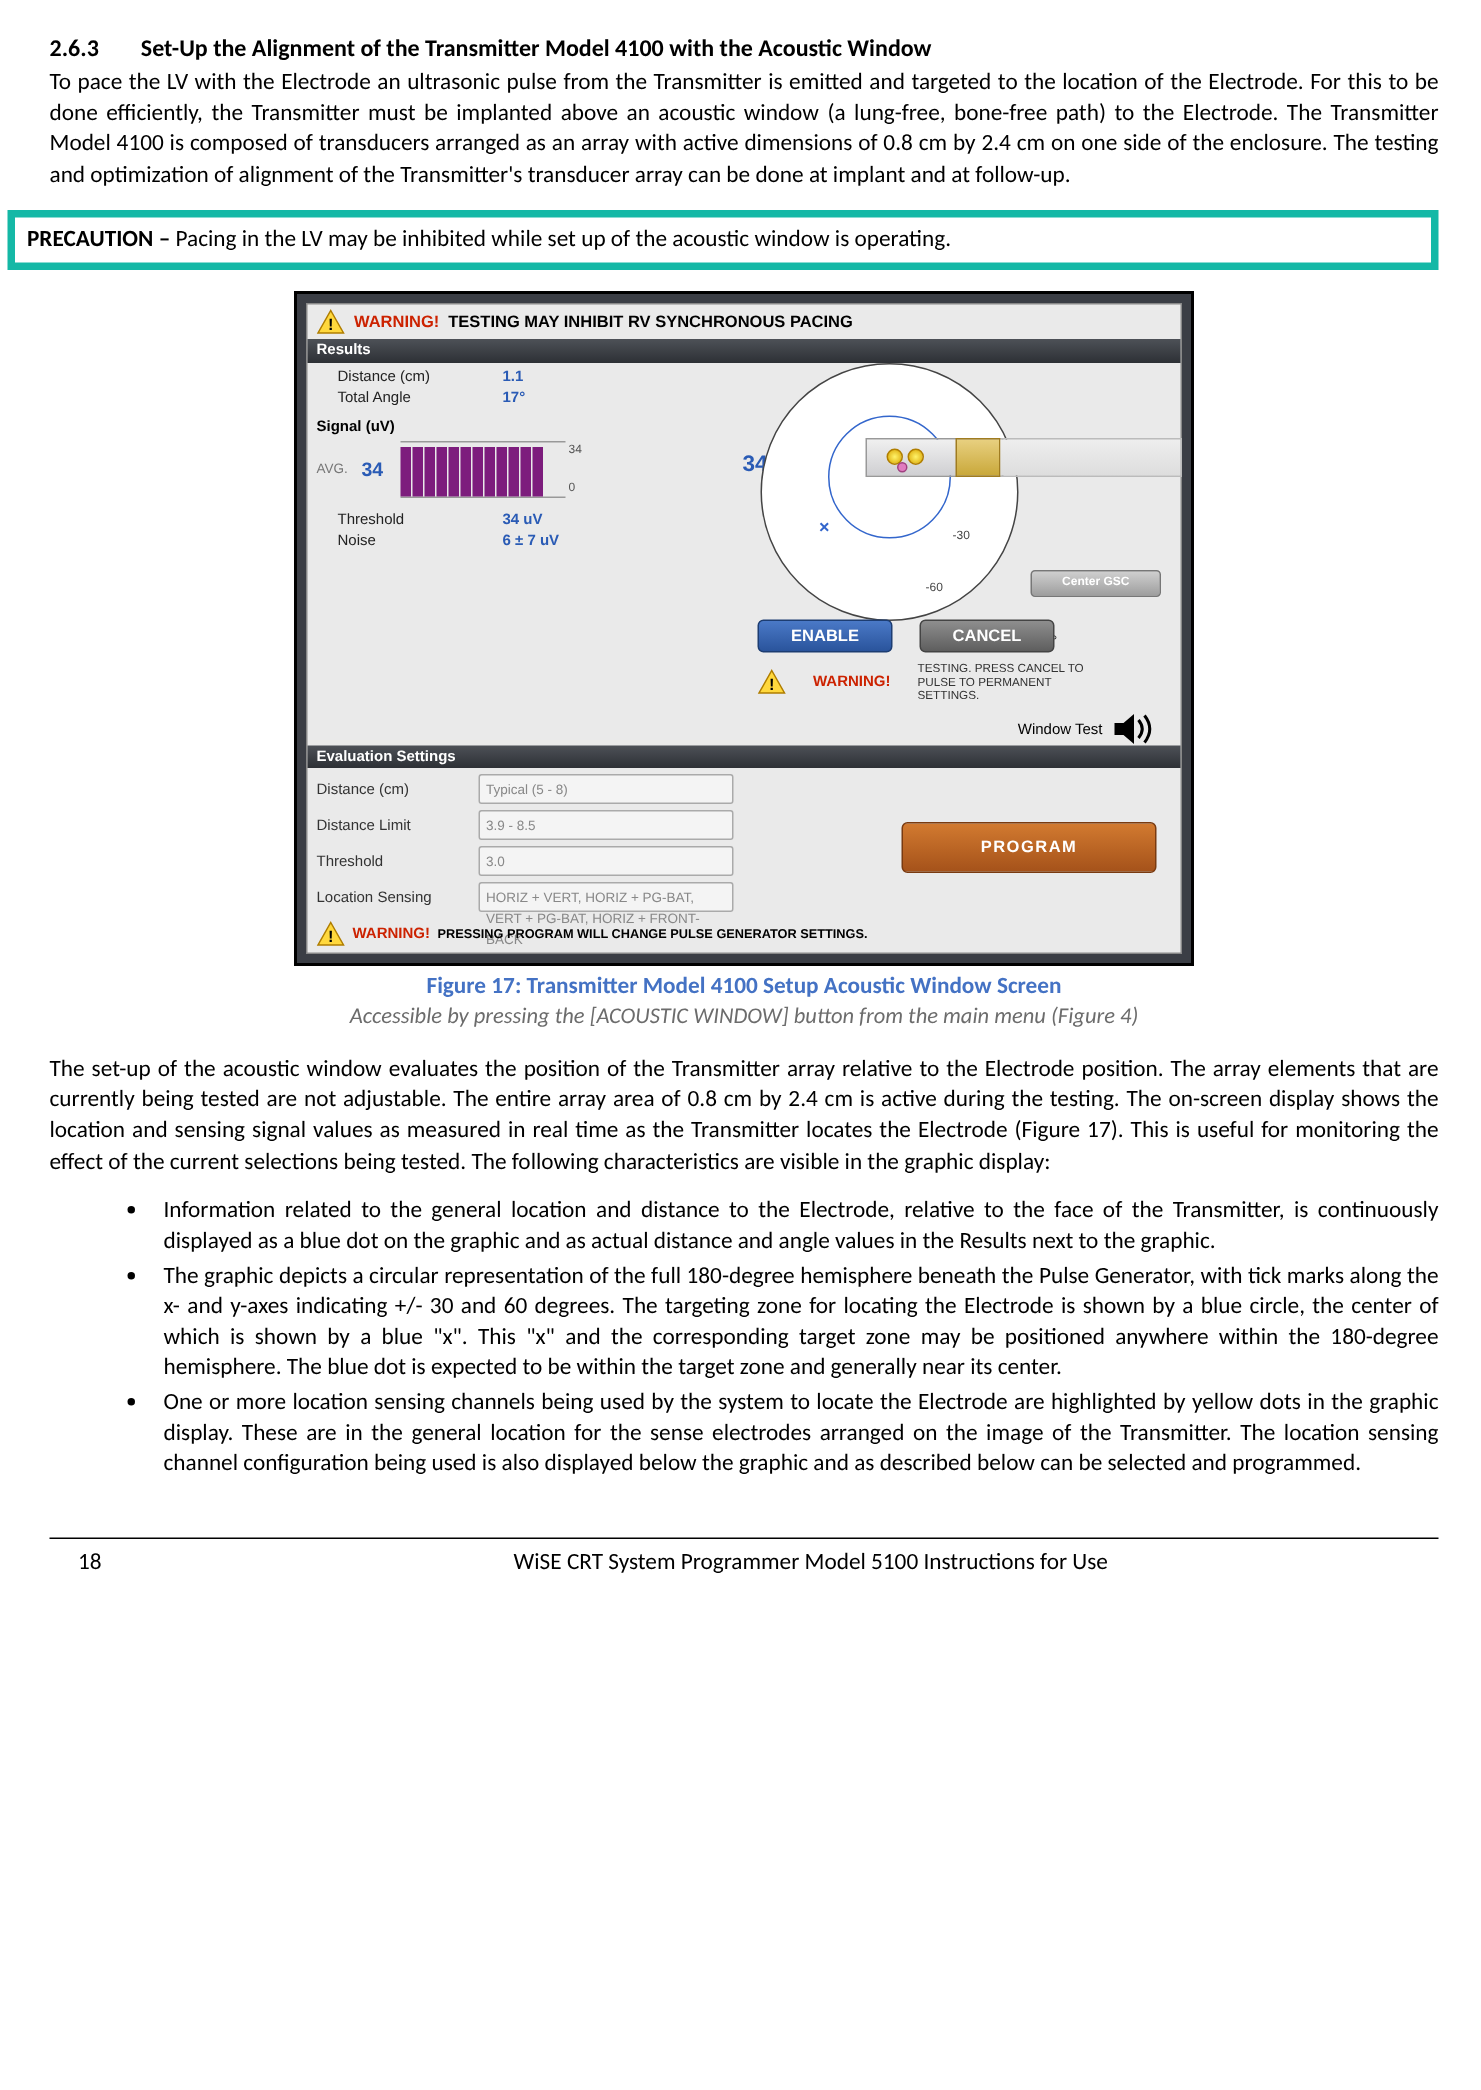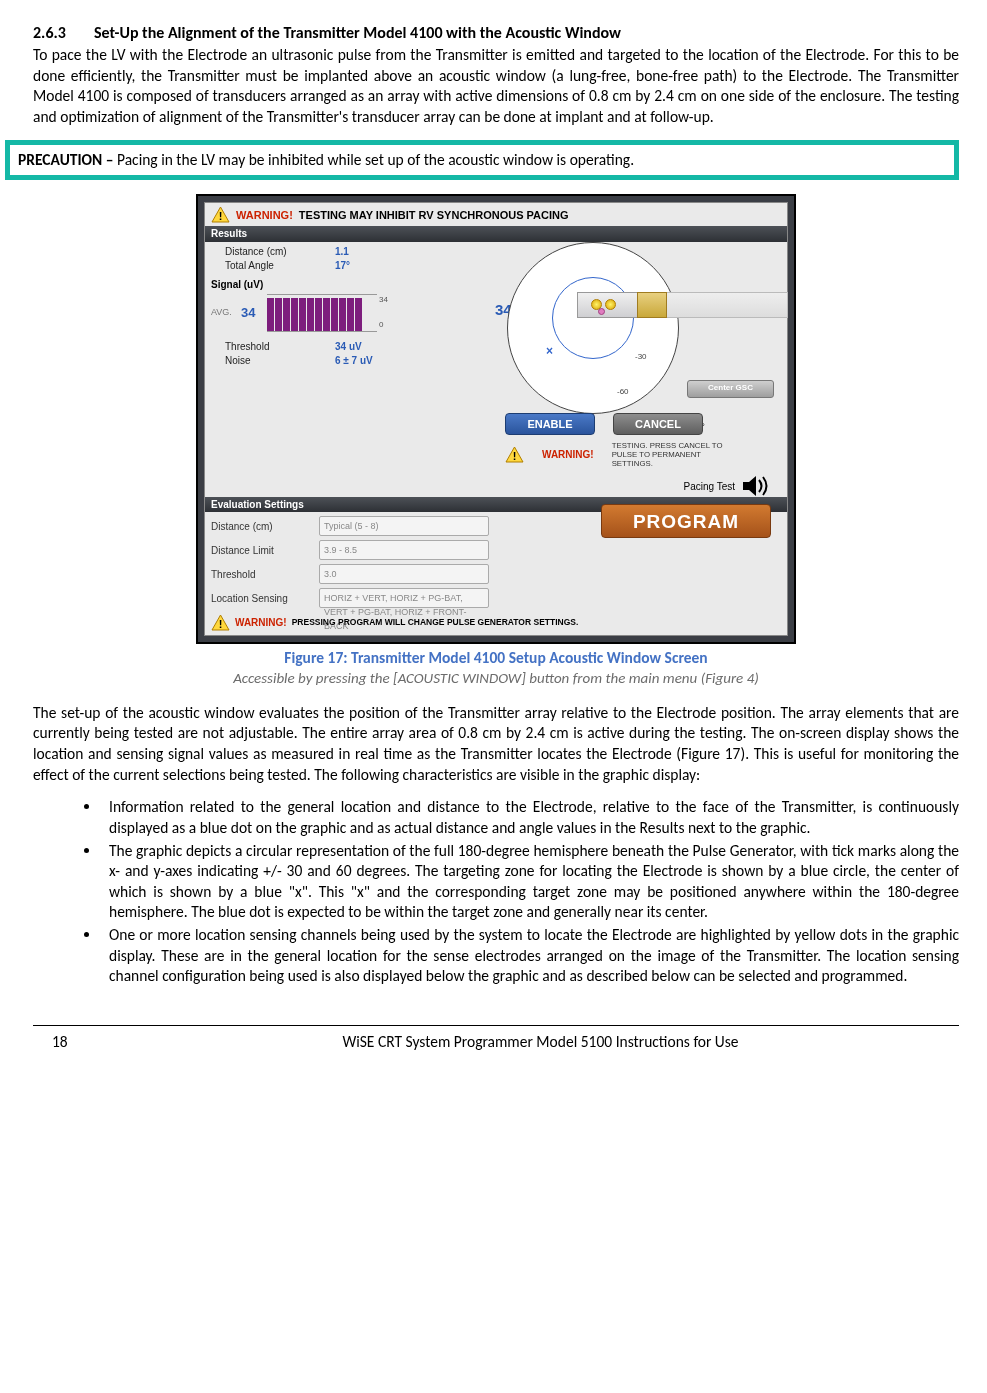--- a/index.html
+++ b/index.html
@@ -149,21 +149,21 @@
   .tiny-pink { position: absolute; left: 111px; top: 66px; width: 5px; height: 5px; border-radius: 50%; background: #e07cc0; border: 1px solid #a04080; }
   .tick-label { position: absolute; font-size: 8px; color: #444; }
   .btn {
     display: inline-flex; align-items: center; justify-content: center;
     font-size: 11px; font-weight: 700; border-radius: 4px;
     height: 22px; box-sizing: border-box;
     border: 1px solid #555;
   }
   .btn-enable { width: 90px; background: linear-gradient(#4a79c7, #2a549c); color: #fff; border: 1px solid #1d3d72;}
   .btn-cancel { width: 90px; background: linear-gradient(#8e8e8e, #5e5e5e); color: #fff; border: 1px solid #444;}
-  .btn-program { width: 170px; height: 34px; background: linear-gradient(#d27a30, #a5521a); color: #fff; font-size: 19px; letter-spacing: 1px; border: 1px solid #793a10;}
+  .btn-program { width: 170px; height: 34px; background: linear-gradient(#d27a30, #a5521a); color: #fff; font-size: 11px; letter-spacing: 1px; border: 1px solid #793a10; margin-top: 44px;}
   .btn-center {
     width: 85px; height: 16px; font-size: 8px;
     background: linear-gradient(#cfcfcf,#9e9e9e); color: #fff; font-weight: 700;
     border: 1px solid #777; border-radius: 3px; display: flex; align-items: center; justify-content: center; text-align: right;
   }
   .right-controls {
     position: absolute; left: 300px; top: 210px; width: 280px;
   }
   .ctrl-row { display: flex; gap: 18px; margin-bottom: 6px; align-items: center; }
   .test-text { font-size: 7.8px; color: #333; line-height: 9px; width: 120px; }
@@ -323,21 +323,21 @@
               <svg width="19" height="17">
                   <polygon points="9.5,1 18,16 1,16" fill="#ffd83d" stroke="#b07e00"></polygon>
                   <text x="9.5" y="14" text-anchor="middle" font-size="11" font-weight="700" fill="#000">!</text>
                 </svg>
             </span>
             <span class="warn-red" style="font-weight:700; font-size:10px;">WARNING!</span>
             <span class="test-text">TESTING. PRESS CANCEL TO PULSE TO PERMANENT SETTINGS.</span>
           </div>
           <div class="ctrl-row" style="justify-content:flex-end; padding-right:14px;">
             <span class="speaker">
-              <span>Pacing Test</span>
+              <span>Window Test</span>
               <span class="speaker-icon">
                 <svg width="30" height="24">
                     <polygon points="2,8 8,8 15,2 15,22 8,16 2,16" fill="#000"></polygon>
                     <path d="M18 6 Q23 12 18 18" stroke="#000" stroke-width="2" fill="none"></path>
                     <path d="M22 3 Q29 12 22 21" stroke="#000" stroke-width="2" fill="none"></path>
                   </svg>
               </span>
             </span>
           </div>
           <div class="ctrl-row" style="justify-content:flex-end; padding-right:14px;">

